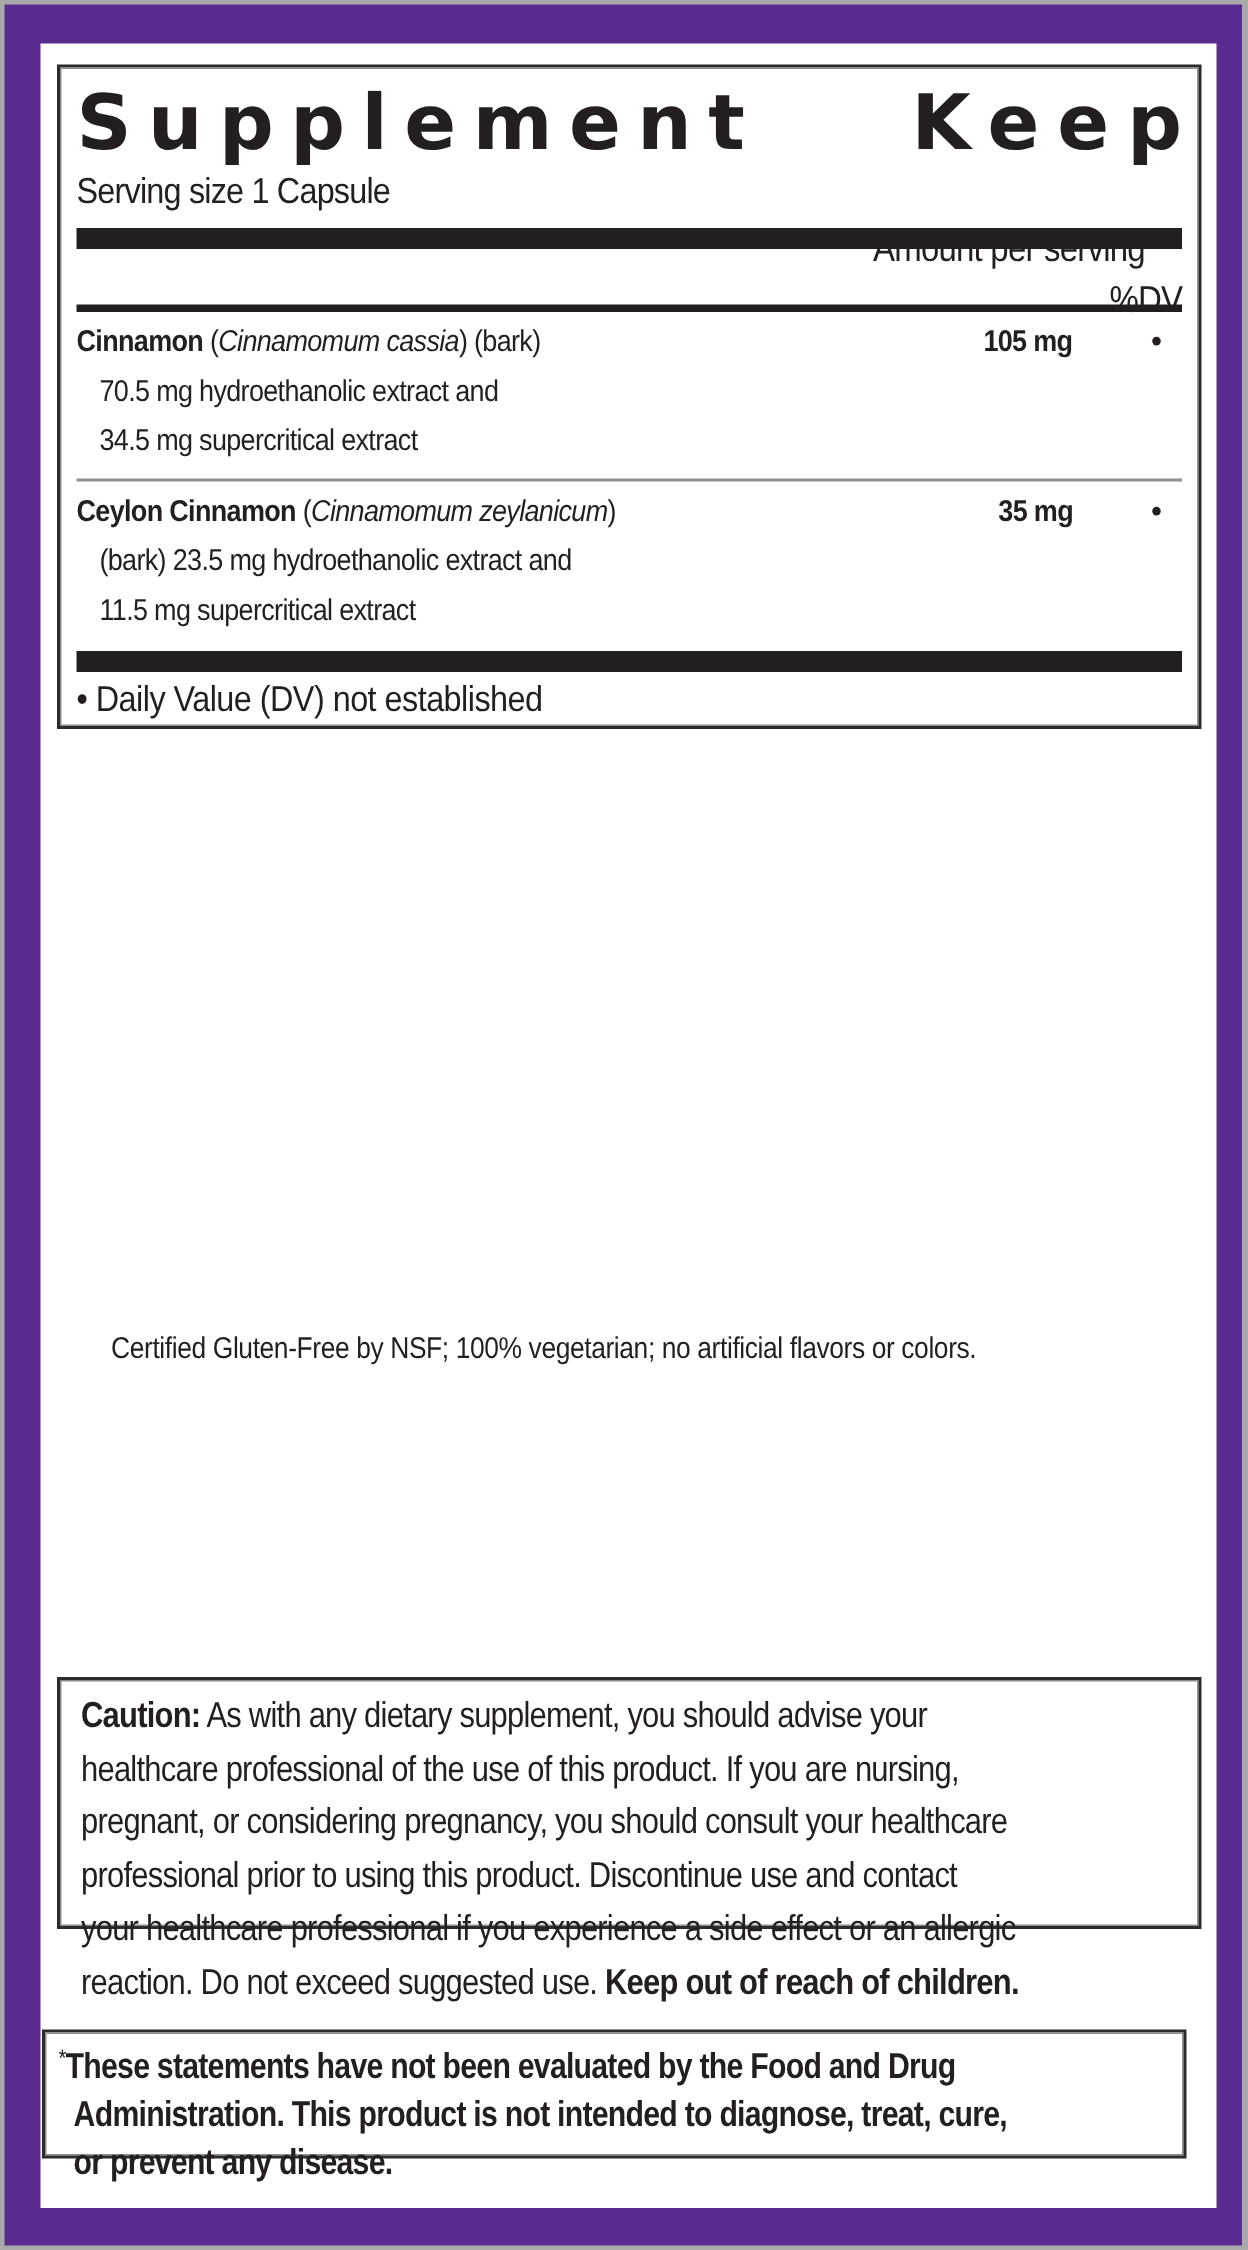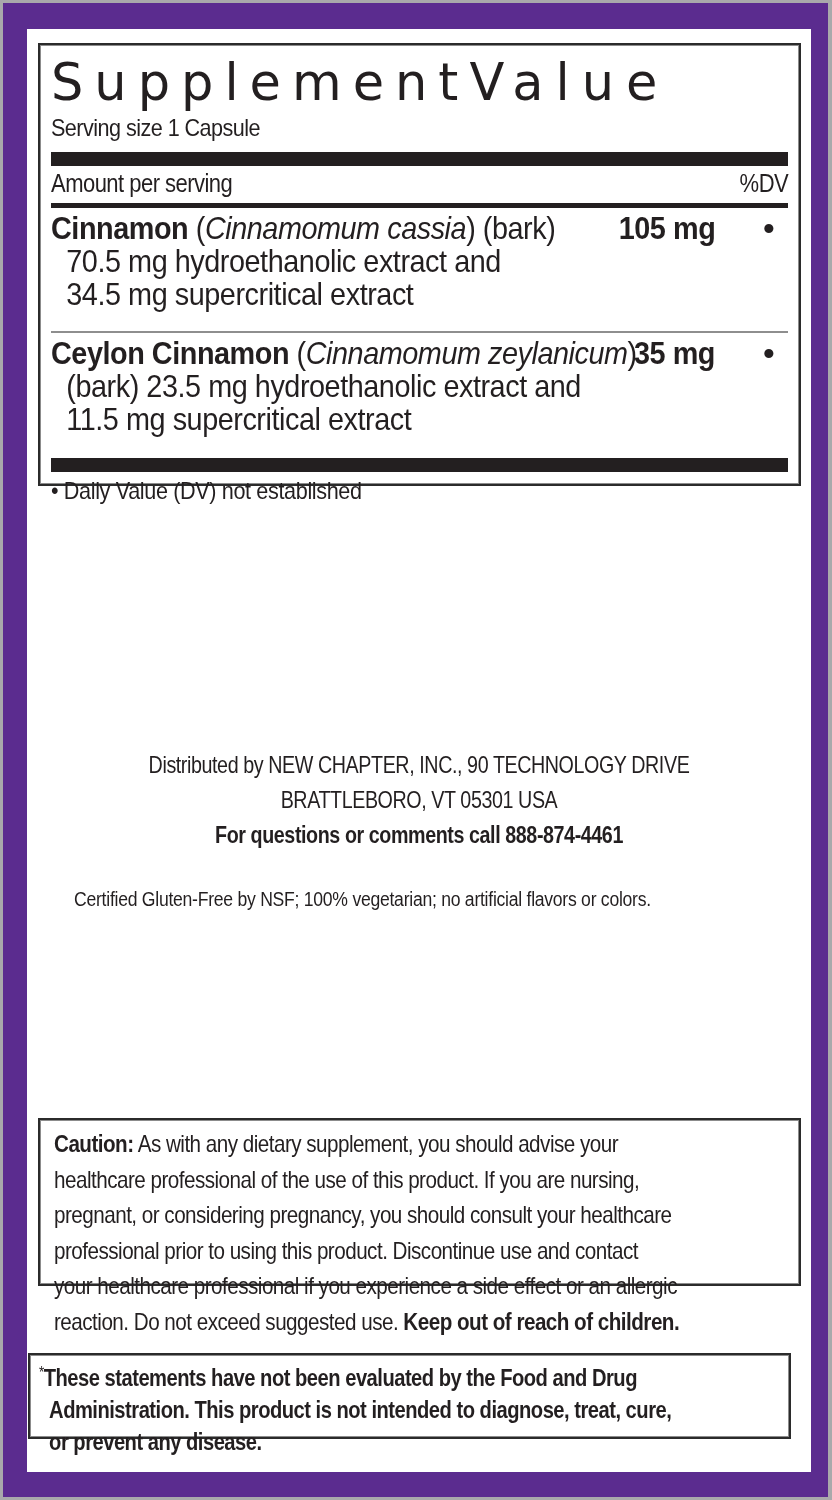--- a/index.html
+++ b/index.html
@@ -23,48 +23,49 @@
     position: absolute;
     border: 2px solid #2b2b2b;
     box-shadow: 0 0 0 1px #8c8c8c inset;
     box-sizing: border-box;
   }
   
   .sf { left: 11px; top: 14px; width: 763px; height: 443px; }
   .sf-inner { position: absolute; left: 11px; right: 11px; top: 0; }
   .sf-title {
     font-family: "DejaVu Sans", sans-serif;
-    font-weight: normal;
+    font-weight: bold;
     font-size: 51px;
     letter-spacing: 11px;
     line-height: 1;
     margin-top: 12px;
     white-space: nowrap;
     transform: scaleX(1.0);
     transform-origin: left;
     display: flex;
+    justify-content: space-between;
   }
   .sf-title span { display: inline-block; }
   .serving {
     font-size: 24px; margin-top: 6px; line-height: 28px;
     letter-spacing: -0.6px;
     transform: scaleX(0.9); transform-origin: left;
   }
   .bar-thick { height: 14px; background: #231f20; margin-top: 10px; }
   .hdr-row {
-    display: flex; justify-content: space-between; align-items: flex-end;
-    font-size: 25px; line-height: 34px; height: 34px; letter-spacing: -0.6px;
+    display: flex; justify-content: center; align-items: flex-end;
+    font-size: 25px; line-height: 34px; height: 34px; letter-spacing: -0.6px; flex-direction: column;
   }
   .hdr-row .l { transform: scaleX(0.88); transform-origin: left; }
   .hdr-row .r { transform: scaleX(0.88); transform-origin: right; }
   .rule-med { height: 5px; background: #231f20; margin-top: 3px; }
   .ing {
     position: relative;
-    font-size: 32px; line-height: 33px; letter-spacing: -0.5px;
-    padding-top: 4px; padding-bottom: 20px;
+    font-size: 20px; line-height: 33px; letter-spacing: -0.5px;
+    padding-top: 4px; padding-bottom: 8px;
   }
   .ing .txt { width: 560px; transform: scaleX(0.9); transform-origin: left; white-space: nowrap; }
   .ing .amt { position: absolute; top: 4px; right: 73px; transform: scaleX(0.9); transform-origin: right; }
   .ing .dv { position: absolute; top: 4px; right: 14px; }
   .ing .indent { padding-left: 17px; }
   .ing b { font-weight: bold; }
   .rule-thin { height: 2px; background: #8e8e8e; }
   .bar-thick2 { height: 14px; background: #231f20; margin-top: 2px; }
   .foot-note {
     font-size: 24px; line-height: 34px; letter-spacing: -0.4px;
@@ -108,21 +109,21 @@
 </head>
 <body>
 
 <div class="frame">
   <div class="card">
 
     <div class="box sf">
       <div class="sf-inner">
         <div class="sf-title">
           <span>Supplement</span>
-          <span style="letter-spacing:12px;margin-right:-12px;">Value</span>
+          <span style="letter-spacing:12px;margin-right:-12px;">Keep</span>
         </div>
         <div class="serving">Serving size 1 Capsule</div>
         <div class="bar-thick"></div>
         <div class="hdr-row">
           <span class="l">Amount per serving</span>
           <span class="r">%DV</span>
         </div>
         <div class="rule-med"></div>
 
         <div class="ing">
@@ -147,25 +148,20 @@
           <div class="txt indent">11.5 mg supercritical extract</div>
           <b class="amt">35 mg</b>
           <b class="dv">•</b>
         </div>
         <div class="bar-thick2"></div>
         <div class="foot-note">• Daily Value (DV) not established</div>
       </div>
     </div>
 
 
-    <div class="dist">
-      <div class="line">Distributed by NEW CHAPTER, INC., 90 TECHNOLOGY DRIVE</div>
-      <div class="line">BRATTLEBORO, VT 05301 USA</div>
-      <div class="line" style="font-weight:bold;">For questions or comments call 888-874-4461</div>
-    </div>
 
     <div class="cert">
       <div class="line">Certified Gluten-Free by NSF; 100% vegetarian; no artificial flavors or colors.</div>
     </div>
 
     <div class="box caution">
       <div class="txt">
         <div class="line"><b>Caution:</b><span> As with any dietary supplement, you should advise your</span></div>
         <div class="line">healthcare professional of the use of this product. If you are nursing,</div>
         <div class="line">pregnant, or considering pregnancy, you should consult your healthcare</div>

